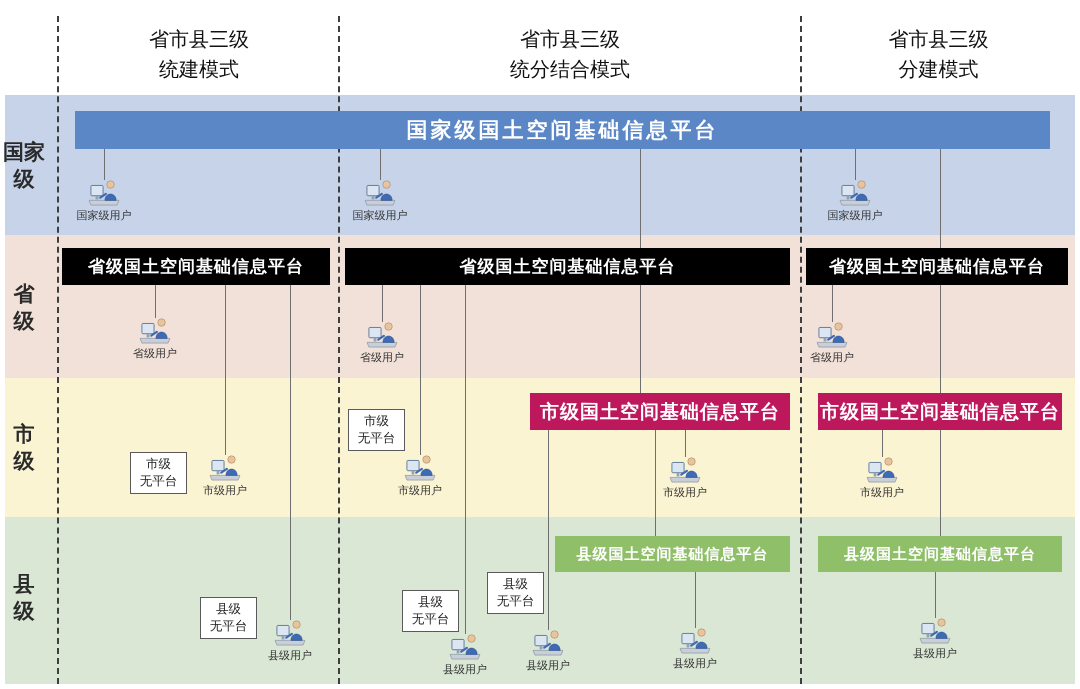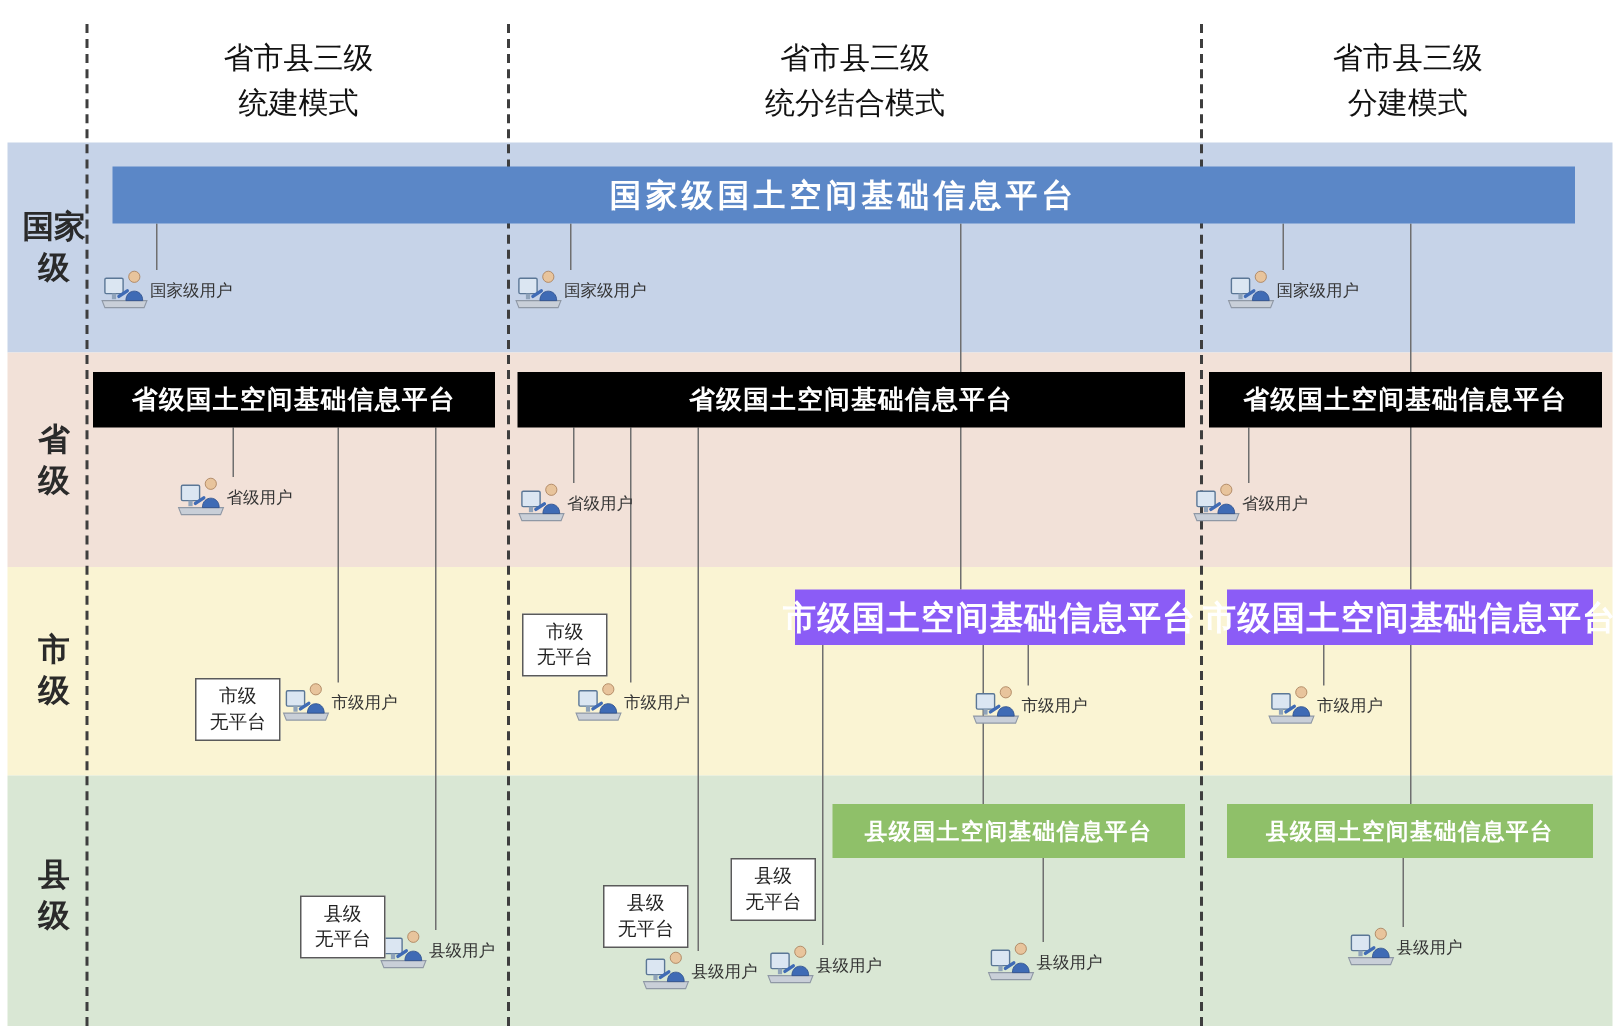--- a/index.html
+++ b/index.html
@@ -6,43 +6,43 @@
   html,body { background:#ffffff; }
   body { font-family:"Liberation Sans","DejaVu Sans",sans-serif; }
   .canvas { position:relative; width:1080px; height:689px; background:#fff; overflow:hidden; }
 
   .band { position:absolute; left:5px; width:1070px; }
   .band-national   { top:95px;  height:140px; background:#c6d3e8; }
   .band-provincial { top:235px; height:143px; background:#f2e1d8; }
   .band-municipal  { top:378px; height:139px; background:#faf4d3; }
   .band-county     { top:517px; height:167px; background:#d9e7d4; }
 
-  .row-label { position:absolute; left:12px; width:48px; text-align:center; font-weight:bold;
+  .row-label { position:absolute; left:0; width:48px; text-align:center; font-weight:bold;
                font-size:21px; color:#2a2a2a; white-space:pre-line; line-height:1.3; z-index:2; }
 
   .dash-sep { position:absolute; top:16px; height:668px; width:0;
               border-left:2px dashed #3e3e3e; z-index:1; }
 
   .col-header { position:absolute; top:24px; text-align:center; font-weight:normal; font-size:20px;
                 color:#111; white-space:pre-line; line-height:1.5; }
 
   .bar { position:absolute; display:flex; align-items:center; justify-content:center;
          color:#fff; font-weight:bold; z-index:3; white-space:nowrap; }
   .bar-national   { background:#5b87c7; font-size:21px; letter-spacing:3px; }
   .bar-provincial { background:#000000; font-size:17px; letter-spacing:1px; }
-  .bar-municipal  { background:#8b5cf6; font-size:22px; letter-spacing:1px; }
+  .bar-municipal  { background:#be185d; font-size:19px; letter-spacing:1px; }
   .bar-county     { background:#8fc069; font-size:15px; letter-spacing:1px; }
 
   .cline { position:absolute; width:1px; background:#6f6f6f; z-index:1; }
 
   .no-platform { position:absolute; background:#fff; border:1px solid #5a5a5a;
                  display:flex; align-items:center; justify-content:center; text-align:center;
                  font-size:12.5px; color:#222; white-space:pre-line; line-height:1.35; z-index:4; }
 
-  .user-node { position:absolute; width:76px; display:flex; flex-direction:row;
+  .user-node { position:absolute; width:76px; display:flex; flex-direction:column;
                align-items:center; z-index:2; }
   .user-label { font-size:11px; color:#333; margin-top:2px; white-space:nowrap; }
   .user-icon-svg { display:block; }
 </style>
 </head>
 <body>
 
 <div class="canvas">
 
   <div class="band band-national"></div>

